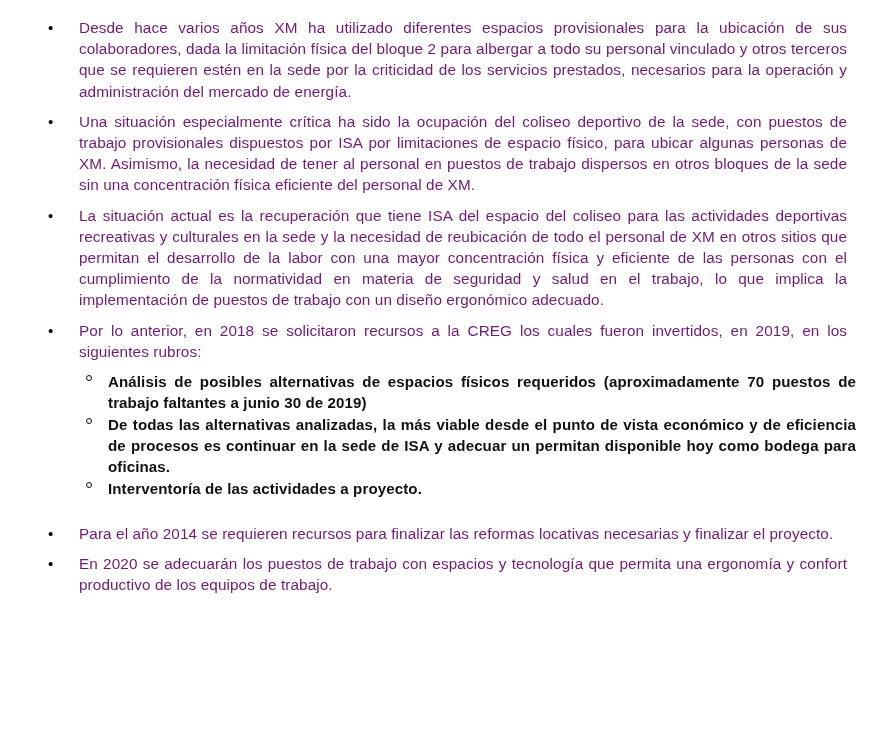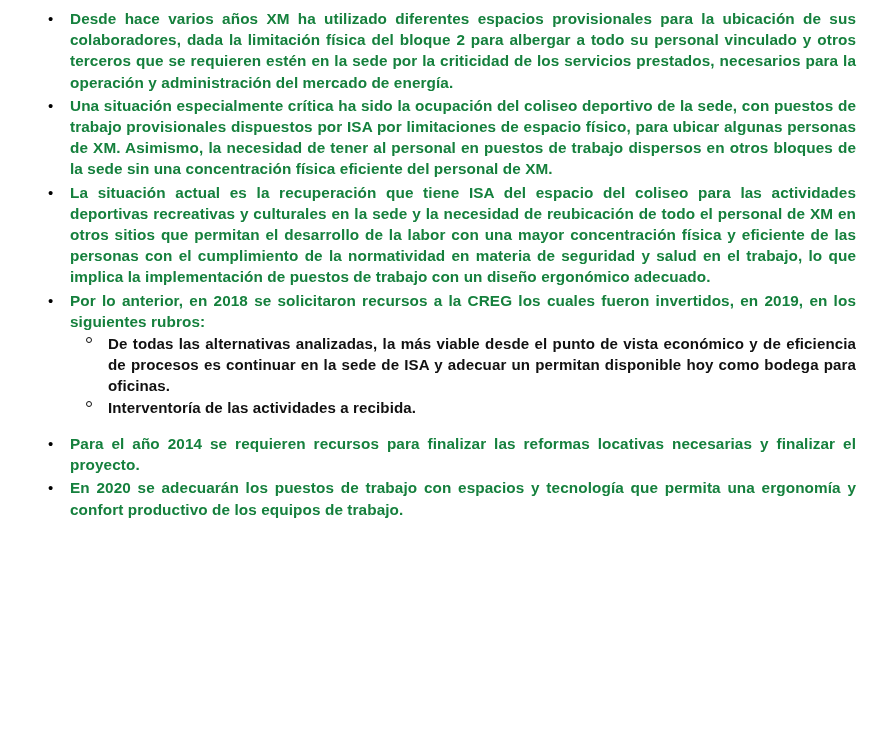--- a/index.html
+++ b/index.html
@@ -38,23 +38,23 @@
     font-size: 15px;
     line-height: 21px;
     color: #000;
   }
   .para {
     font-size: 15.3px;
     line-height: 21.2px;
     text-align: justify;
     text-justify: inter-word;
     letter-spacing: 0.1px;
-    margin: 0;
-    font-weight: 700;
-    color: #15803d;
+    margin: 9px;
+    font-weight: 400;
+    color: #701a75;
   }
   ul.lvl2 {
     list-style: none;
     margin: 1px 0 0 0;
     padding: 0;
   }
   ul.lvl2 > li {
     position: relative;
     padding-left: 38px;
     margin: 0 0 1px 0;
@@ -105,25 +105,29 @@
       <p class="para">La situación actual es la recuperación que tiene ISA del espacio del coliseo para las actividades deportivas recreativas y culturales en la sede y la necesidad de reubicación de todo el personal de XM en otros sitios que permitan el desarrollo de la labor con una mayor concentración física y eficiente de las personas con el cumplimiento de la normatividad en materia de seguridad y salud en el trabajo, lo que implica la implementación de puestos de trabajo con un diseño ergonómico adecuado.</p>
     </li>
 
     <li>
       <span class="bullet">•</span>
       <p class="para">Por lo anterior, en 2018 se solicitaron recursos a la CREG los cuales fueron invertidos, en 2019, en los siguientes rubros:</p>
 
       <ul class="lvl2">
         <li>
           <span class="bullet-o"></span>
+          <p class="sub-para">Análisis de posibles alternativas de espacios físicos requeridos (aproximadamente 70 puestos de trabajo faltantes a junio 30 de 2019)</p>
+        </li>
+        <li>
+          <span class="bullet-o"></span>
           <p class="sub-para">De todas las alternativas analizadas, la más viable desde el punto de vista económico y de eficiencia de procesos es continuar en la sede de ISA y adecuar un permitan disponible hoy como bodega para oficinas.</p>
         </li>
         <li>
           <span class="bullet-o"></span>
-          <p class="sub-para">Interventoría de las actividades a recibida.</p>
+          <p class="sub-para">Interventoría de las actividades a proyecto.</p>
         </li>
       </ul>
     </li>
   </ul>
 
   <div class="gap"></div>
 
   <ul class="lvl1">
     <li>
       <span class="bullet">•</span>

